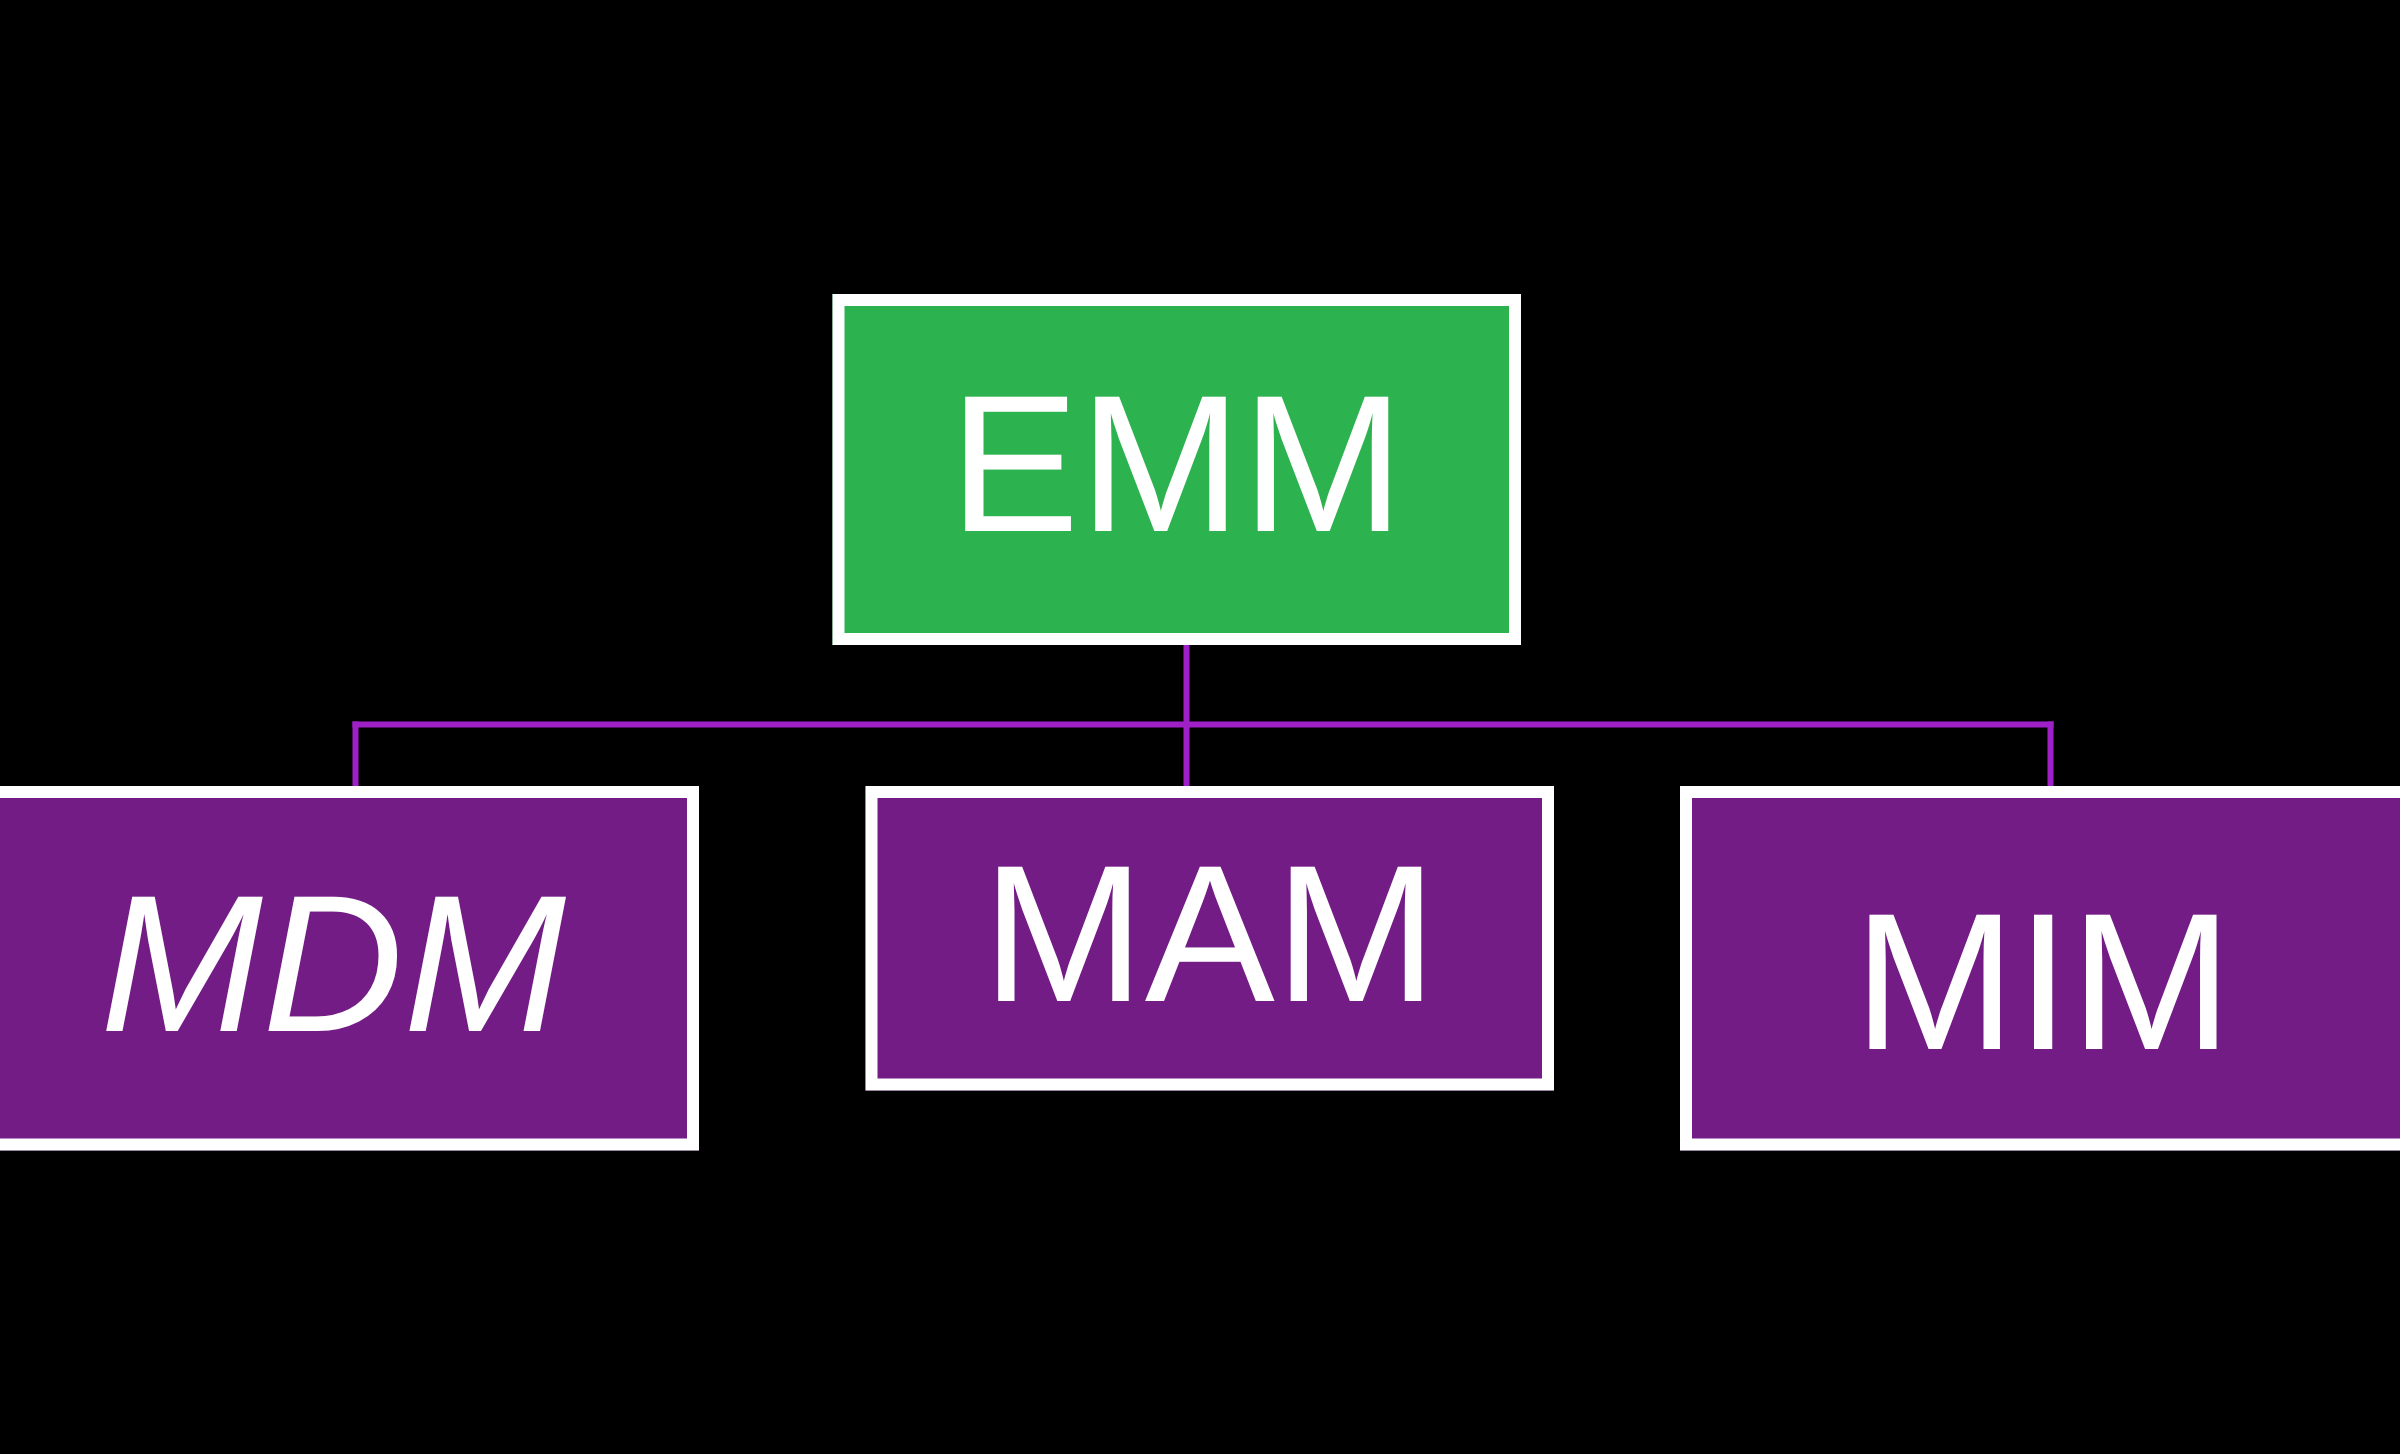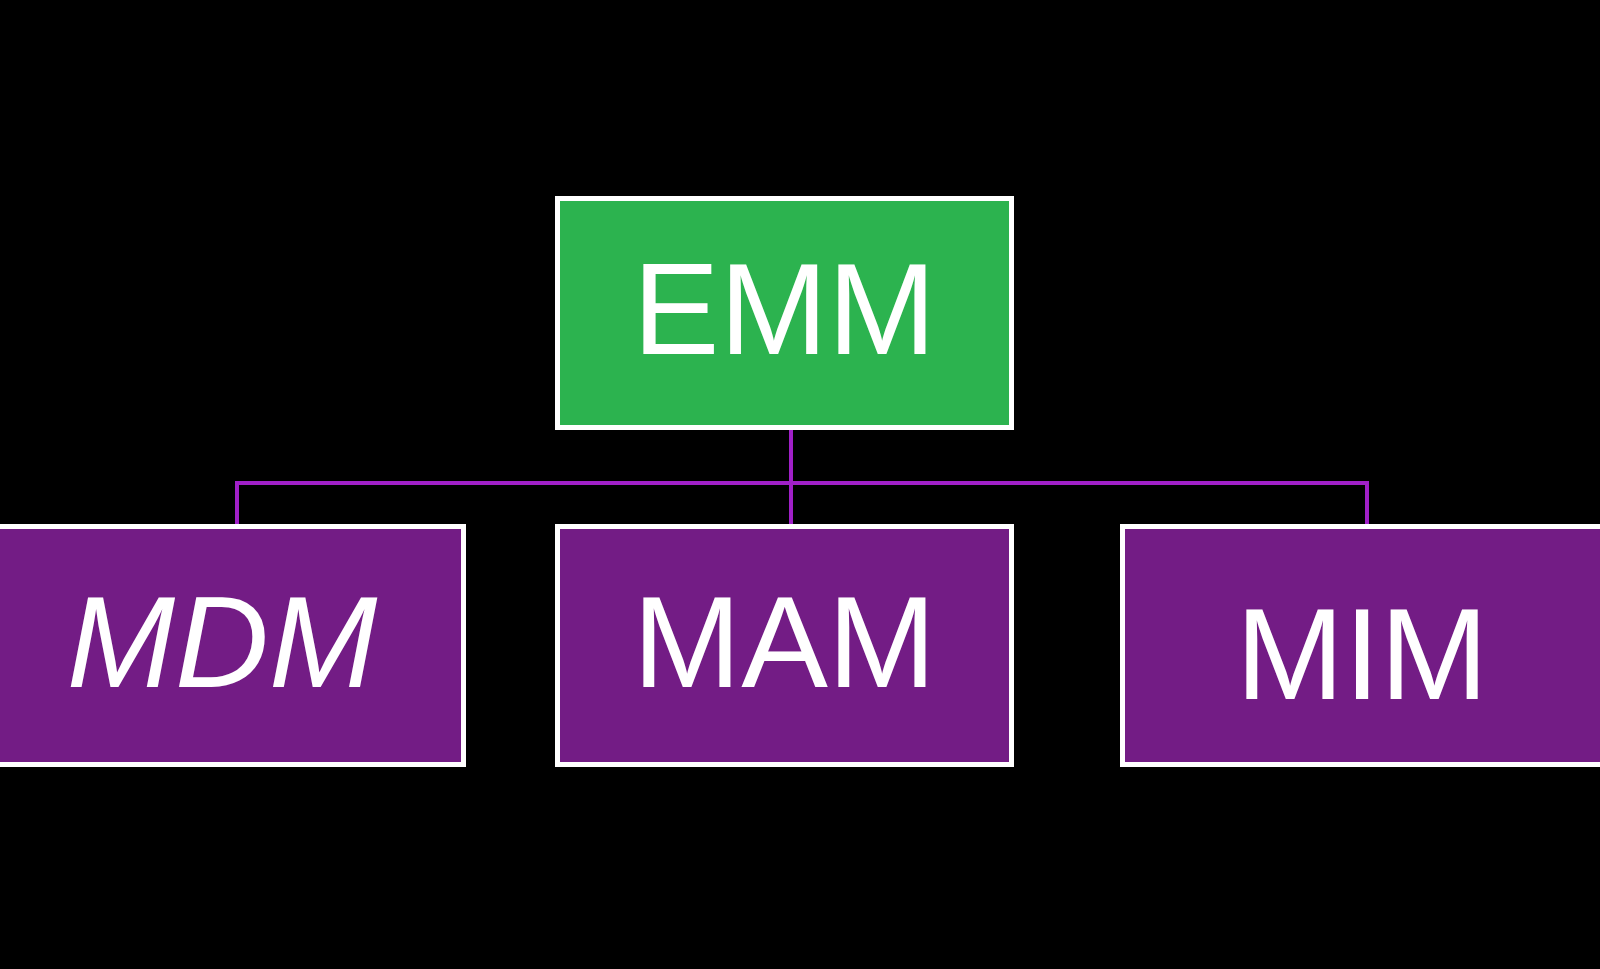--- a/index.html
+++ b/index.html
@@ -12,21 +12,21 @@
     position: relative;
     width: 1600px;
     height: 969px;
     background: #000000;
     overflow: hidden;
     font-family: "Liberation Sans", sans-serif;
   }
   .node {
     position: absolute;
     box-sizing: border-box;
-    border: 5px solid #ffffff;
+    border: 8px solid #ffffff;
     display: flex;
     align-items: center;
     justify-content: center;
     color: #ffffff;
     font-size: 130px;
     line-height: 1;
     font-weight: normal;
     letter-spacing: 0px;
     white-space: nowrap;
   }
@@ -48,24 +48,24 @@
     top: 524px;
     width: 478px;
     height: 243px;
     background: #731C85;
   }
   #node-mdm .node-label {
     transform: translate(-5px, -4px);
     font-style: italic;
   }
   #node-mam {
-    left: 555px;
+    left: 577px;
     top: 524px;
     width: 459px;
-    height: 243px;
+    height: 203px;
     background: #731C85;
   }
   #node-mim {
     left: 1120px;
     top: 524px;
     width: 492px;
     height: 243px;
     background: #731C85;
   }
   #node-mim .node-label {

